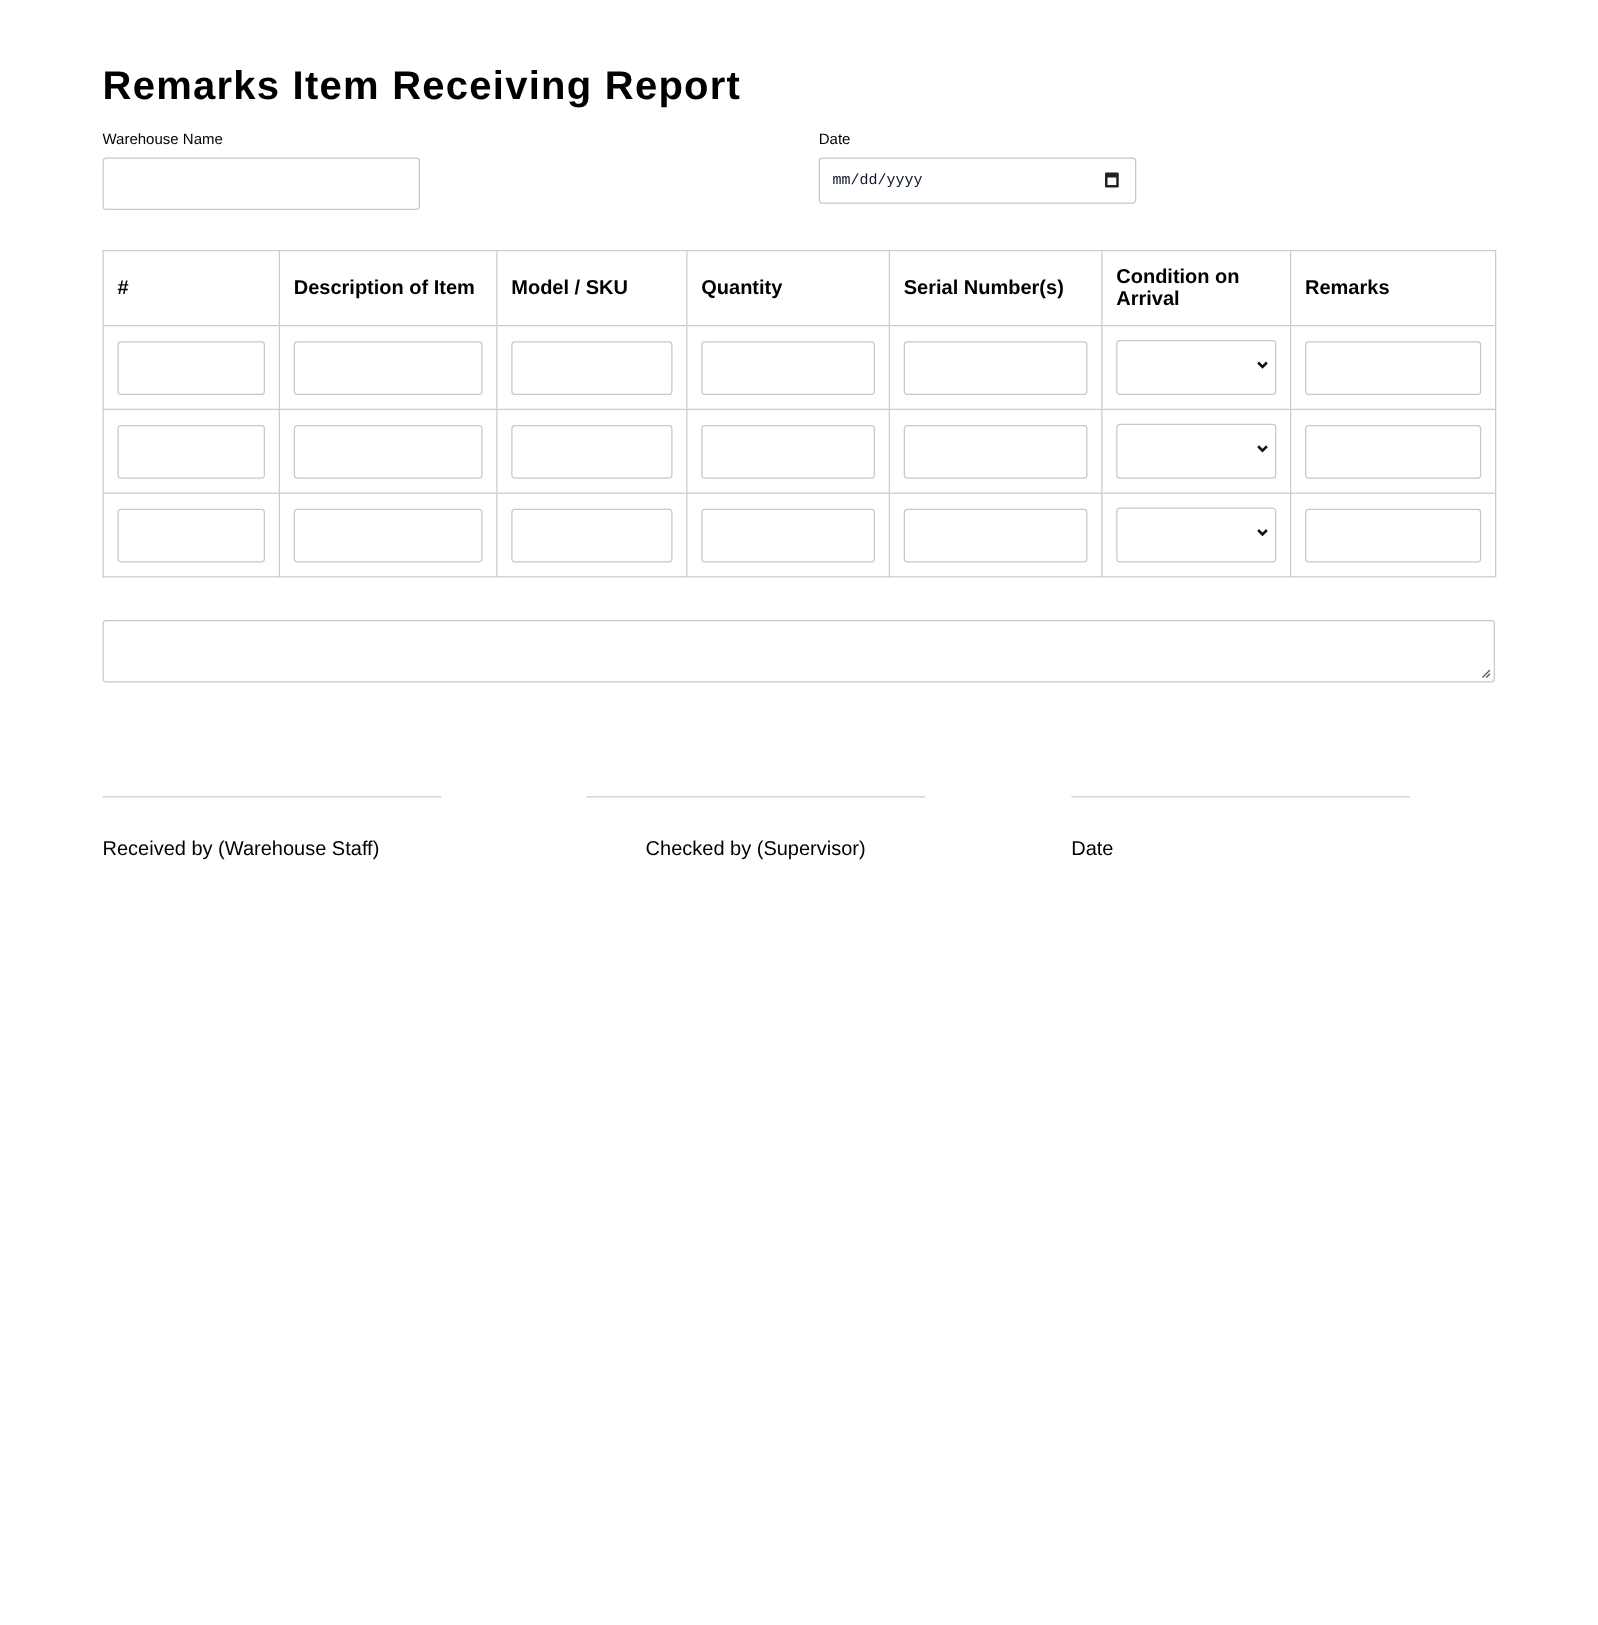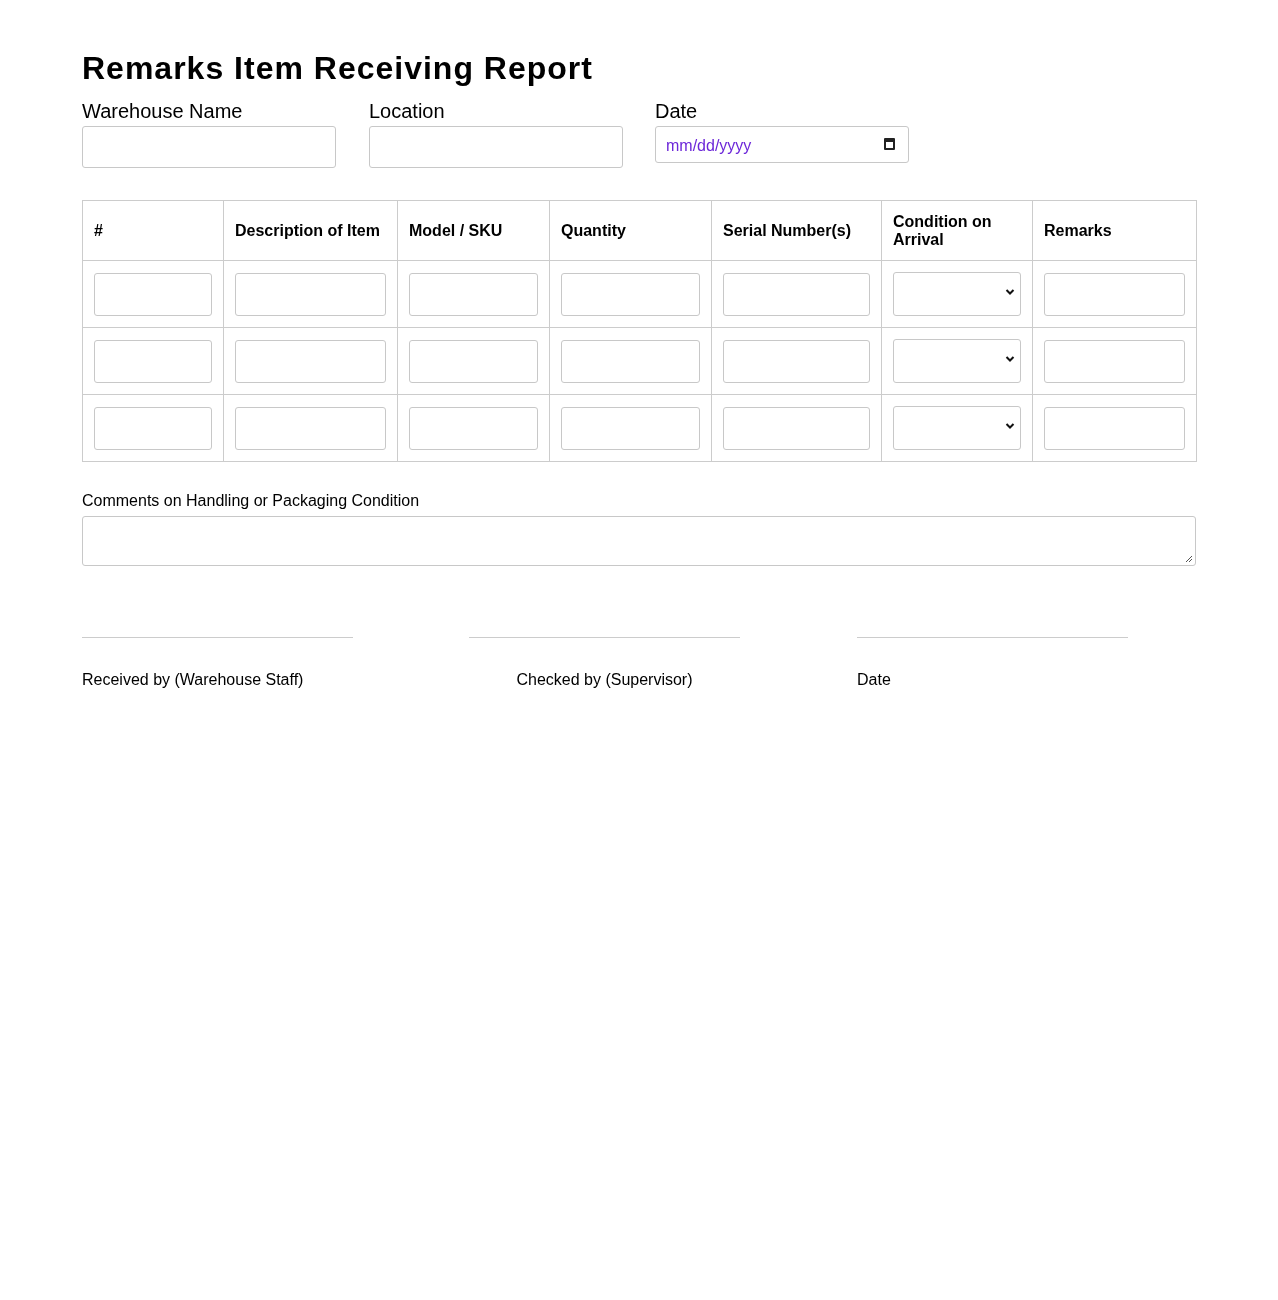--- a/index.html
+++ b/index.html
@@ -11,34 +11,34 @@
       position: relative;
     }
     .page { position: absolute; left: 82px; top: 0; width: 1114px; }
     h1 {
       margin: 0; position: absolute; top: 48px; left: 0;
       font-size: 32px; font-weight: bold; letter-spacing: 1px;
       line-height: 40px;
     }
     .meta-row { position: absolute; top: 101px; left: 0; width: 1114px; height: 70px; }
     .field { position: absolute; top: 0; width: 254px; }
-    .field label { display: block; font-size: 20px; line-height: 20px; height: 20px; }
+    .field label { display: block; font-size: 12px; line-height: 20px; height: 20px; }
     .field input {
       display: block; margin-top: 5px; width: 254px; height: 42px;
       border: 1px solid #c8c8c8; border-radius: 3px; background: #fff;
       font-family: "Liberation Sans", sans-serif; font-size: 14px; padding: 0 8px;
     }
     .date-box {
       margin-top: 5px; width: 254px; height: 37px;
       border: 1px solid #c8c8c8; border-radius: 3px; background: #fff;
       position: relative;
     }
     .date-box .ph {
       position: absolute; left: 10px; top: 10px;
-      font-family: Liberation Sans, sans-serif; font-size: 16px; color: #6d28d9;
+      font-family: Liberation Mono, monospace; font-size: 12px; color: #0f172a;
     }
     .date-box .cal {
       position: absolute; right: 13px; top: 11px; width: 11px; height: 12px;
       border: 2px solid #222; border-top-width: 4px; border-radius: 1px;
     }
     table {
       position: absolute; top: 200px; left: 0;
       width: 1114px; border-collapse: collapse; table-layout: fixed;
     }
     th, td { border: 1px solid #cccccc; padding: 0 11px; }
@@ -70,24 +70,20 @@
   </style>
 </head>
 <body>
 
 <div class="page">
   <h1>Remarks Item Receiving Report</h1>
 
   <div class="meta-row">
     <div class="field" style="left:0;">
       <label>Warehouse Name</label>
-      <input type="text" value="" style="">
-    </div>
-    <div class="field" style="left:287px;">
-      <label>Location</label>
       <input type="text" value="" style="">
     </div>
     <div class="field" style="left:573px;">
       <label>Date</label>
       <div class="date-box">
         <span class="ph">mm/dd/yyyy</span>
         <span class="cal"></span>
       </div>
     </div>
   </div>
@@ -192,21 +188,20 @@
           </div>
         </td>
         <td>
             <input type="text" value="" style="">
           </td>
       </tr>
     </tbody>
   </table>
 
   <div class="comments">
-    <label>Comments on Handling or Packaging Condition</label>
     <div class="ta">
       <svg class="grip" viewBox="0 0 8 8">
           <path d="M7 1 L1 7 M7 4 L4 7" stroke="#555" stroke-width="1"></path>
         </svg>
     </div>
   </div>
 
   <div class="sig" style="left:0;">
     <div class="line"></div>
     <div class="lbl">Received by (Warehouse Staff)</div>

